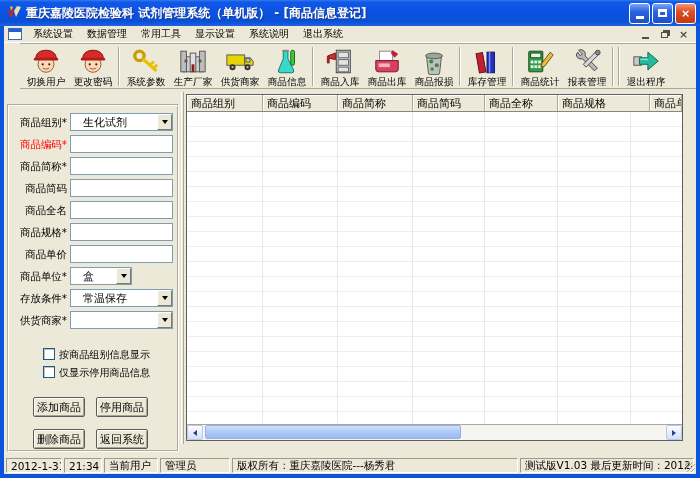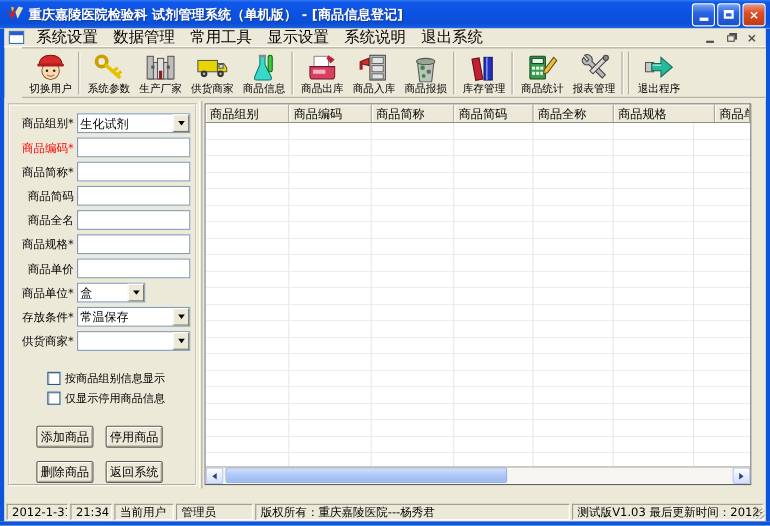--- a/index.html
+++ b/index.html
@@ -20,48 +20,48 @@
   .glyph-max { width:9px; height:8px; border:2px solid #fff; border-top-width:3px; }
 
   
   .frame-mid { flex:1; display:flex; flex-direction:column; border-left:4px solid #0d54dd; border-right:4px solid #0d54dd; background:#ECE9D8; }
   .frame-bottom { flex:0 0 4px; background:#0d54dd; }
 
   
   .menubar { height:17px; display:flex; align-items:center; padding:0 3px; background:#ECE9D8; border-bottom:1px solid #fff; flex:0 0 17px; }
   .mdi-icon { width:14px; height:12px; border:1px solid #3b6ea5; background:#fff; margin:0 4px 0 1px; position:relative; }
   .mdi-icon::before { content:""; position:absolute; left:0; right:0; top:0; height:3px; background:#2a5bd7; }
-  .menu-item { font-size:14px; padding:1px 7px; color:#000; cursor:pointer; white-space:nowrap; }
+  .menu-item { font-size:10px; padding:1px 7px; color:#000; cursor:pointer; white-space:nowrap; }
   .menu-spacer { flex:1; }
   .mdi-ctrls { display:flex; align-items:center; gap:6px; padding-right:3px; }
   .mdi-ctrl { width:13px; height:12px; display:flex; align-items:center; justify-content:center; cursor:pointer; }
   .g-min2 { width:7px; height:2px; background:#4d4d4d; margin-top:7px; }
   .g-restore { width:7px; height:6px; border:1px solid #4d4d4d; box-shadow:2px -2px 0 -0px #4d4d4d; margin-top:2px; }
   .g-x { color:#4d4d4d; font-size:11px; font-weight:bold; line-height:1; }
 
   
   .toolbar { height:46px; display:flex; align-items:stretch; padding:1px 2px 0 2px; background:#ECE9D8;
     border-top:1px solid #ACA899; border-bottom:1px solid #ACA899; box-shadow:0 1px 0 #fff; flex:0 0 46px;margin-left:16px; }
   .tool-btn { width:47px; display:flex; flex-direction:column; align-items:center; justify-content:flex-start; padding-top:2px; cursor:pointer; border:1px solid transparent; }
   .tool-btn svg { width:30px; height:27px; flex:0 0 27px; }
   .tool-label { font-size:10.5px; line-height:13px; white-space:nowrap; color:#000; transform:scale(.92); }
   .tool-sep { width:2px; margin:2px 2px; border-left:1px solid #ACA899; border-right:1px solid #fff; }
 
   
   .client { flex:1; position:relative; background:#ECE9D8; }
 
   
-  .form-panel { position:absolute; left:3px; top:5px; width:172px; height:348px; border:2px groove #fffdf4; padding-top:5px; }
+  .form-panel { position:absolute; left:3px; top:15px; width:172px; height:348px; border:2px groove #fffdf4; padding-top:5px; }
   .form-row { display:flex; align-items:center; height:22px; padding-left:8px; }
   .flabel { width:50px; font-size:11px; text-align:right; margin-right:3px; color:#000; white-space:nowrap; transform:scale(.95); transform-origin:right center; }
   .flabel.red { color:#F00; }
   .tinput { width:103px; height:18px; border:1px solid #7F9DB9; font-size:11px; padding:0 2px; background:#fff; outline:none; font-family:inherit; }
   .combo { width:103px; height:18px; border:1px solid #7F9DB9; background:#fff; display:flex; align-items:center; cursor:pointer; }
   .combo.narrow { width:62px; }
-  .combo-value { flex:1; font-size:11px; padding-left:2px; white-space:nowrap; overflow:hidden; }
+  .combo-value { flex:1; font-size:11px; padding-left:12px; white-space:nowrap; overflow:hidden; }
   .combo-btn { width:15px; height:16px; background:#ECE9D8; border:1px solid; border-color:#fff #7b7b6e #7b7b6e #fff; display:flex; align-items:center; justify-content:center; }
   .tri { width:0; height:0; border-left:3px solid transparent; border-right:3px solid transparent; border-top:4px solid #000; }
 
   .chk-row { display:flex; align-items:center; height:18px; padding-left:34px; cursor:pointer; }
   .chk-row.first { margin-top:14px; }
   .chkbox { width:12px; height:12px; background:#fff; border:1px solid #1d5987; box-shadow:inset 1px 1px 0 #c3c3c3; margin-right:4px; flex:0 0 12px; }
   .chk-label { font-size:11px; white-space:nowrap; transform:scale(.92); transform-origin:left center; }
 
   .btn-grid { margin:16px 0 0 24px; display:grid; grid-template-columns:52px 52px; grid-column-gap:11px; grid-row-gap:12px; }
   .xp-btn { width:52px; height:20px; background:#ECE9D8; border:1px solid #5c5c52; border-radius:2px;
@@ -148,20 +148,31 @@
           <circle cx="16" cy="17" r="8.5" fill="#fcd9b4" stroke="#8b5a2b"></circle>
           <path d="M5 11c0-6 5-9 11-9s11 3 11 9z" fill="#d92a2a" stroke="#7a1010"></path>
           <rect x="3" y="10" width="26" height="3" rx="1.5" fill="#b01d1d"></rect>
           <circle cx="12.5" cy="17" r="1.2" fill="#222"></circle>
             <circle cx="19.5" cy="17" r="1.2" fill="#222"></circle>
           <path d="M12.5 21q3.5 2.5 7 0" stroke="#a0522d" fill="none"></path>
         </svg>
         <div class="tool-label">切换用户</div>
       </div>
 
+      <div class="tool-btn">
+        <svg viewBox="0 0 32 28">
+          <circle cx="16" cy="17" r="8.5" fill="#fcd9b4" stroke="#8b5a2b"></circle>
+          <path d="M5 11c0-6 5-9 11-9s11 3 11 9z" fill="#d92a2a" stroke="#7a1010"></path>
+          <rect x="3" y="10" width="26" height="3" rx="1.5" fill="#b01d1d"></rect>
+          <circle cx="12.5" cy="17" r="1.2" fill="#222"></circle>
+            <circle cx="19.5" cy="17" r="1.2" fill="#222"></circle>
+          <path d="M12.5 21q3.5 2.5 7 0" stroke="#a0522d" fill="none"></path>
+        </svg>
+        <div class="tool-label">更改密码</div>
+      </div>
 
       <div class="tool-sep"></div>
 
       <div class="tool-btn">
         <svg viewBox="0 0 32 28">
           <circle cx="9" cy="8" r="5" fill="none" stroke="#c8a000" stroke-width="3.5"></circle>
           <path d="M12.5 11 L27 24" stroke="#e6c200" stroke-width="3.5"></path>
           <path d="M20 18 l4.5-4 M23.5 21.5 l4.5-4" stroke="#e6c200" stroke-width="3"></path>
         </svg>
         <div class="tool-label">系统参数</div>
@@ -199,38 +210,38 @@
           <rect x="20" y="2" width="4" height="16" rx="2" fill="#44c544" stroke="#0a6a0a"></rect>
           <rect x="11" y="1.5" width="7" height="2.5" fill="#888"></rect>
         </svg>
         <div class="tool-label">商品信息</div>
       </div>
 
       <div class="tool-sep"></div>
 
       <div class="tool-btn">
         <svg viewBox="0 0 32 28">
-          <rect x="8" y="3" width="14" height="10" fill="#fff" stroke="#888"></rect>
-          <path d="M4 13 h24 v9 q0 3 -3 3 H7 q-3 0 -3 -3 z" fill="#d84060" stroke="#7a1030"></path>
-          <rect x="7" y="16" width="12" height="4" fill="#f2b0c0"></rect>
-          <path d="M22 2 l6 4 -4 4 -4 -5 z" fill="#c02040"></path>
-        </svg>
-        <div class="tool-label">商品出库</div>
-      </div>
-
-      <div class="tool-btn">
-        <svg viewBox="0 0 32 28">
           <rect x="12" y="2" width="15" height="24" fill="#c9c9c9" stroke="#444"></rect>
           <rect x="14" y="4" width="11" height="6" fill="#e3e3e3" stroke="#666"></rect>
           <rect x="14" y="12" width="11" height="6" fill="#e3e3e3" stroke="#666"></rect>
           <rect x="14" y="20" width="11" height="5" fill="#e3e3e3" stroke="#666"></rect>
           <path d="M3 8 l8 -3 v7 l-8 -2 z" fill="#d03030" stroke="#701010"></path>
           <rect x="2" y="8" width="3" height="8" fill="#a02020"></rect>
         </svg>
         <div class="tool-label">商品入库</div>
+      </div>
+
+      <div class="tool-btn">
+        <svg viewBox="0 0 32 28">
+          <rect x="8" y="3" width="14" height="10" fill="#fff" stroke="#888"></rect>
+          <path d="M4 13 h24 v9 q0 3 -3 3 H7 q-3 0 -3 -3 z" fill="#d84060" stroke="#7a1030"></path>
+          <rect x="7" y="16" width="12" height="4" fill="#f2b0c0"></rect>
+          <path d="M22 2 l6 4 -4 4 -4 -5 z" fill="#c02040"></path>
+        </svg>
+        <div class="tool-label">商品出库</div>
       </div>
 
       <div class="tool-btn">
         <svg viewBox="0 0 32 28">
           <path d="M8 8 h16 l-2 18 q0 2 -2 2 h-8 q-2 0 -2 -2 z" fill="#b8c4b8" stroke="#555"></path>
           <ellipse cx="16" cy="8" rx="9" ry="3" fill="#98a898" stroke="#555"></ellipse>
           <circle cx="13" cy="14" r="2.2" fill="#3a8a3a"></circle>
             <circle cx="19" cy="18" r="2.2" fill="#6a6a6a"></circle>
           <circle cx="14" cy="22" r="1.8" fill="#3a8a3a"></circle>
         </svg>

